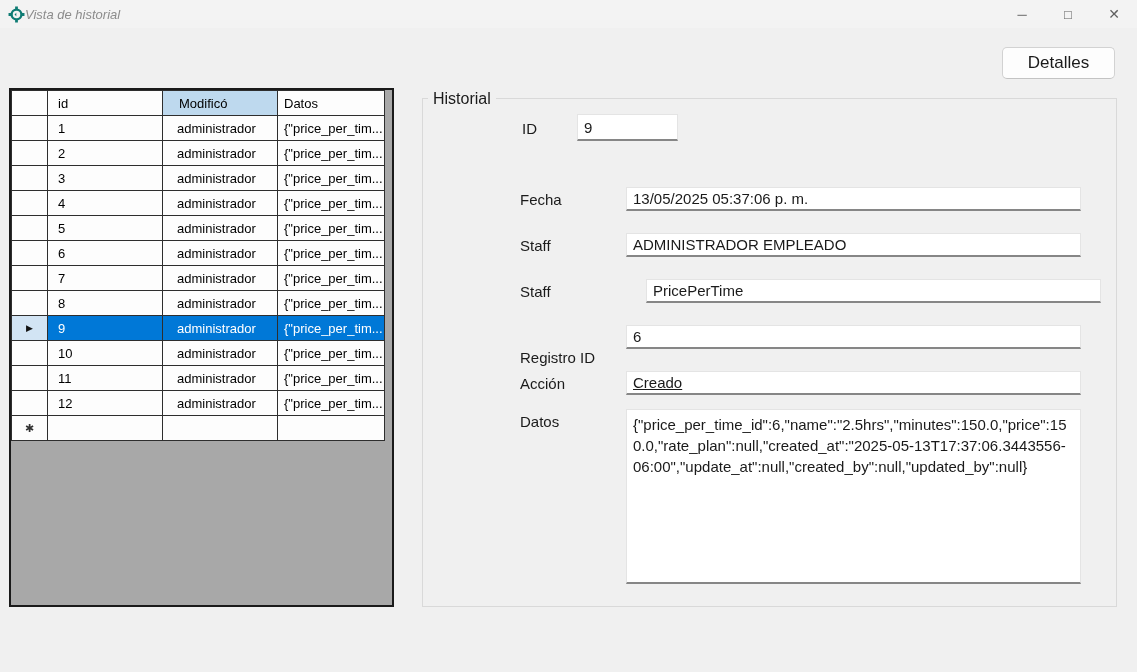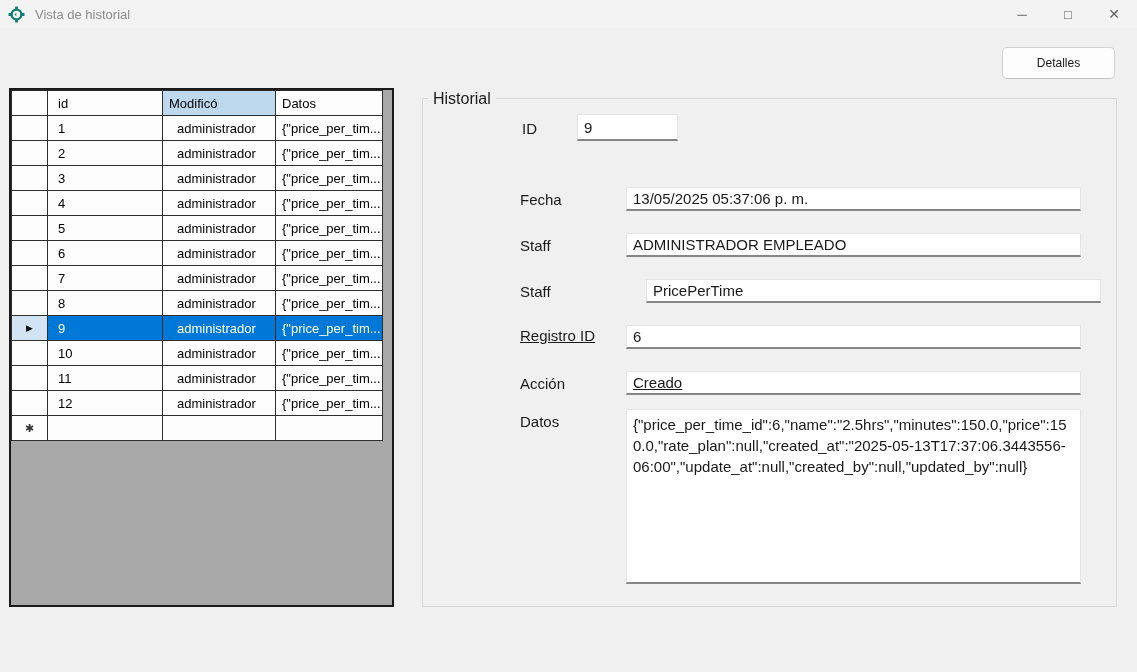--- a/index.html
+++ b/index.html
@@ -9,33 +9,33 @@
     position:relative; width:1137px; height:672px;
     background:#f0f0f0; overflow:hidden;
     --accent:#0078d7; --column-highlight:#bed9ee; --grid-bg:#a8a8a8; --title-icon:#0f7c74;
   }
   
   .titlebar{
     position:absolute; left:0; top:0; width:1137px; height:28px;
     background:#f3f3f3; display:flex; align-items:center;
   }
   .titlebar .appicon{width:17px; height:17px; margin-left:8px; display:inline-flex;}
-  .titlebar .title{margin-left:10px; font-size:13px; color:#8c8c8c;}
+  .titlebar .title{font-size:13px; color:#8c8c8c;font-style:italic;}
   .win-controls{position:absolute; right:0; top:0; height:28px; display:flex;}
   .win-btn{
     width:46px; height:28px; display:flex; align-items:center; justify-content:center;
     font-size:13px; color:#5f5f5f; cursor:default; user-select:none;
   }
   .win-btn.close{font-size:14px;}
   
   .btn-detalles{
     position:absolute; left:1002px; top:47px; width:113px; height:32px;
     background:#fdfdfd; border:1px solid #d2d2d2; border-bottom-color:#c3c3c3;
     border-radius:5px; font-family:"Liberation Sans", sans-serif;
-    font-size:12px; color:#1a1a1a; 
+    font-size:17px; color:#1a1a1a; 
   }
   
   .datagrid{
     position:absolute; left:9px; top:88px; width:385px; height:519px;
     background:var(--grid-bg); border:2px solid #1a1a1a; box-sizing:border-box;
     overflow:hidden;
   }
   .datagrid table{
     border-collapse:collapse; table-layout:fixed;
     font-size:13px; color:#000;
@@ -43,21 +43,21 @@
   .datagrid td,.datagrid th{
     border:1px solid #2e2e2e; height:24px; padding:0;
     overflow:hidden; white-space:nowrap; vertical-align:middle;
     background:#fdfdfd; font-weight:normal; text-align:left;
   }
   .datagrid .rowhead{width:35px; text-align:center;}
   .datagrid .c-id{width:104px; padding-left:10px;}
   .datagrid .c-mod{width:98px; padding-left:14px;}
   .datagrid .c-datos{width:100px; padding-left:6px;}
   .datagrid th.c-id{padding-left:10px;}
-  .datagrid th.c-mod{background:var(--column-highlight); padding-left:6px;}
+  .datagrid th.c-mod{background:var(--column-highlight); padding-left:16px;}
   .datagrid th.c-datos{padding-left:6px;}
   .datagrid tr.sel td{background:var(--accent); color:#fff;}
   .datagrid tr.sel td.rowhead{background:#d2e4f4; color:#111; font-size:9px;}
   .datagrid td.newrow-mark{font-size:11px; color:#333;}
   
   .groupbox{
     position:absolute; left:422px; top:98px; width:695px; height:509px;
     border:1px solid #d9d9d9; box-sizing:border-box;
   }
   .groupbox-label{
@@ -204,21 +204,21 @@
 
   <span class="fld-label" style="left:520px; top:191px;">Fecha</span>
   <input class="fld-input" style="left: 626px; top: 187px; width: 455px; height: 24px;" value="13/05/2025 05:37:06 p. m.">
 
   <span class="fld-label" style="left:520px; top:237px;">Staff</span>
   <input class="fld-input" style="left: 626px; top: 233px; width: 455px; height: 24px;" value="ADMINISTRADOR EMPLEADO">
 
   <span class="fld-label" style="left:520px; top:283px;">Staff</span>
   <input class="fld-input" style="left: 626px; top: 279px; width: 455px; height: 24px; margin-left: 20px;" value="PricePerTime">
 
-  <span class="fld-label" style="left:520px; top:327px;text-decoration:underline;">Registro ID</span>
+  <span class="fld-label" style="left:520px; top:349px;">Registro ID</span>
   <input class="fld-input" style="left: 626px; top: 325px; width: 455px; height: 24px;" value="6">
 
   <span class="fld-label" style="left:520px; top:375px;">Acción</span>
   <input class="fld-input" style="left: 626px; top: 371px; width: 455px; height: 24px; text-decoration: underline;" value="Creado">
 
   <span class="fld-label" style="left:520px; top:413px;">Datos</span>
   <textarea class="fld-textarea" style="left: 626px; top: 409px; width: 455px; height: 175px;" spellcheck="false">{"price_per_time_id":6,"name":"2.5hrs","minutes":150.0,"price":150.0,"rate_plan":null,"created_at":"2025-05-13T17:37:06.3443556-06:00","update_at":null,"created_by":null,"updated_by":null}</textarea>
 
 </div>
 

